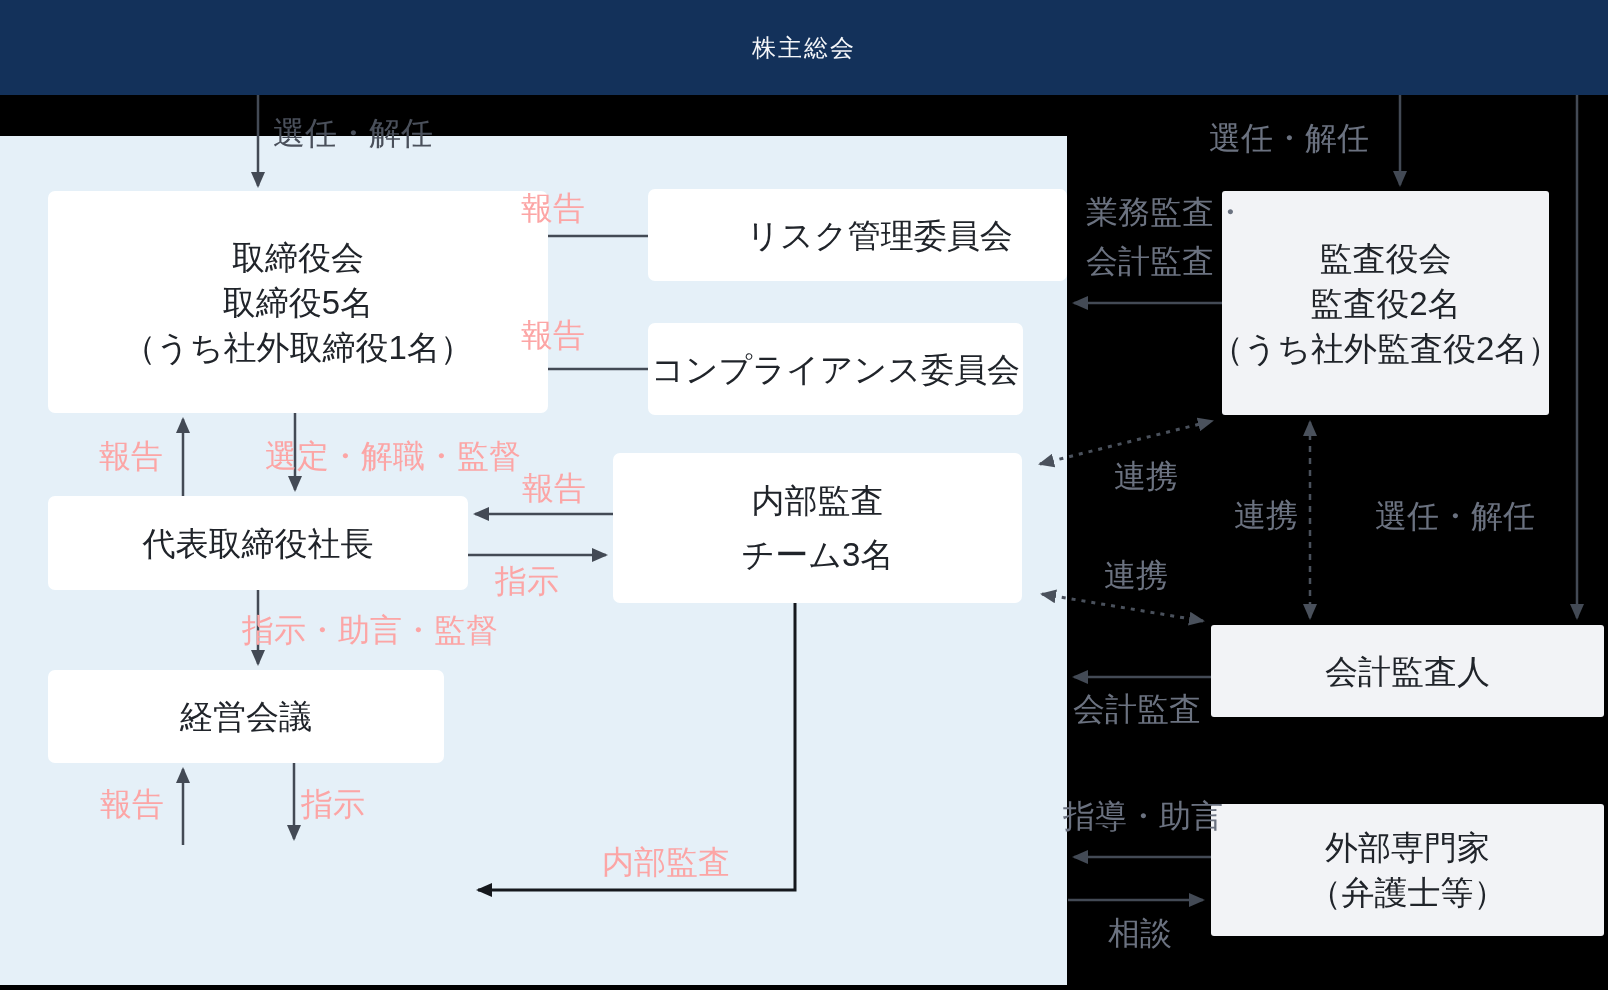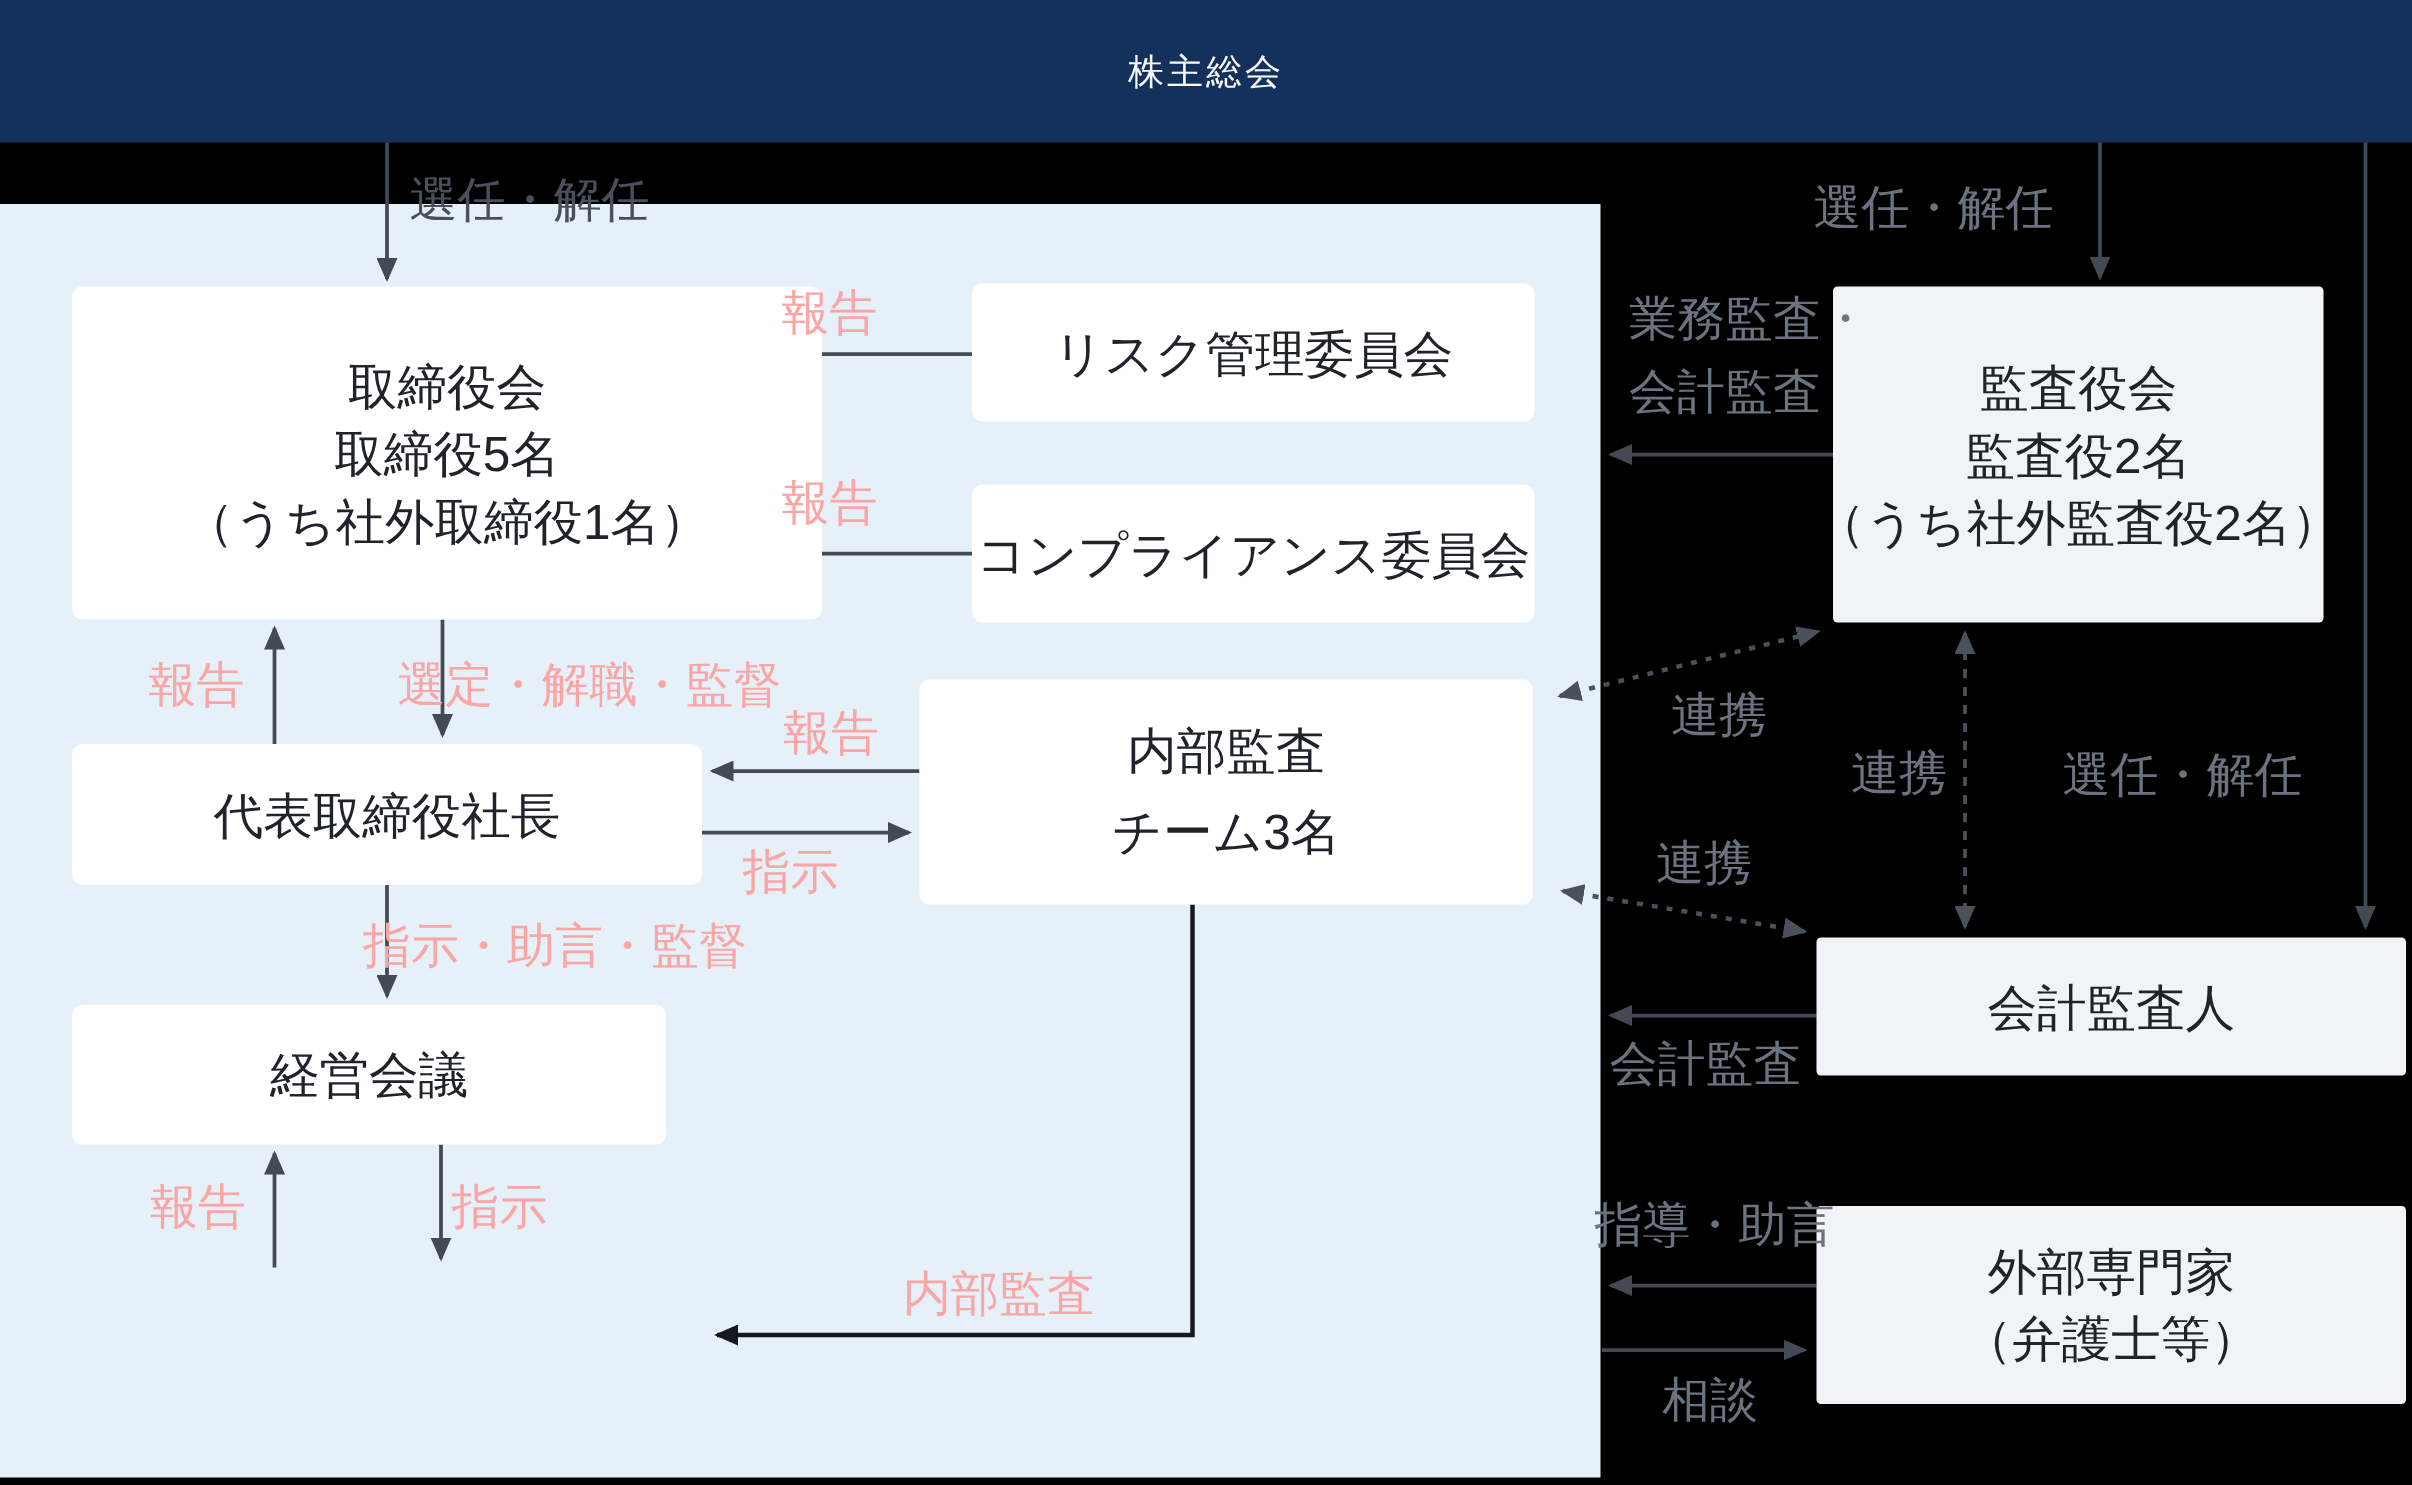--- a/index.html
+++ b/index.html
@@ -82,21 +82,21 @@
     <path d="M1042 594 L1203 621" stroke="#4a515c" stroke-width="3" stroke-dasharray="4 6" fill="none" marker-start="url(#aDotStart)" marker-end="url(#aDotEnd)"></path>
     <path d="M1310 422 V618" stroke="#4a515c" stroke-width="2.5" stroke-dasharray="6 6" fill="none" marker-start="url(#aDotStart)" marker-end="url(#aDotEnd)"></path>
   </svg>
 
   <div class="node node-white" style="left:48px;top:191px;width:500px;height:222px;">
     <span class="ln">取締役会</span>
     <span class="ln">取締役5名</span>
     <span class="ln">（うち社外取締役1名）</span>
   </div>
 
-  <div class="node node-white" style="left:648px;top:189px;width:375px;height:92px;">
+  <div class="node node-white" style="left:648px;top:189px;width:375px;height:92px;padding-left:44px;">
     <span class="ln">リスク管理委員会</span>
   </div>
 
   <div class="node node-white" style="left:648px;top:323px;width:375px;height:92px;">
     <span class="ln">コンプライアンス委員会</span>
   </div>
 
   <div class="node node-white" style="left:48px;top:496px;width:420px;height:94px;">
     <span class="ln">代表取締役社長</span>
   </div>

